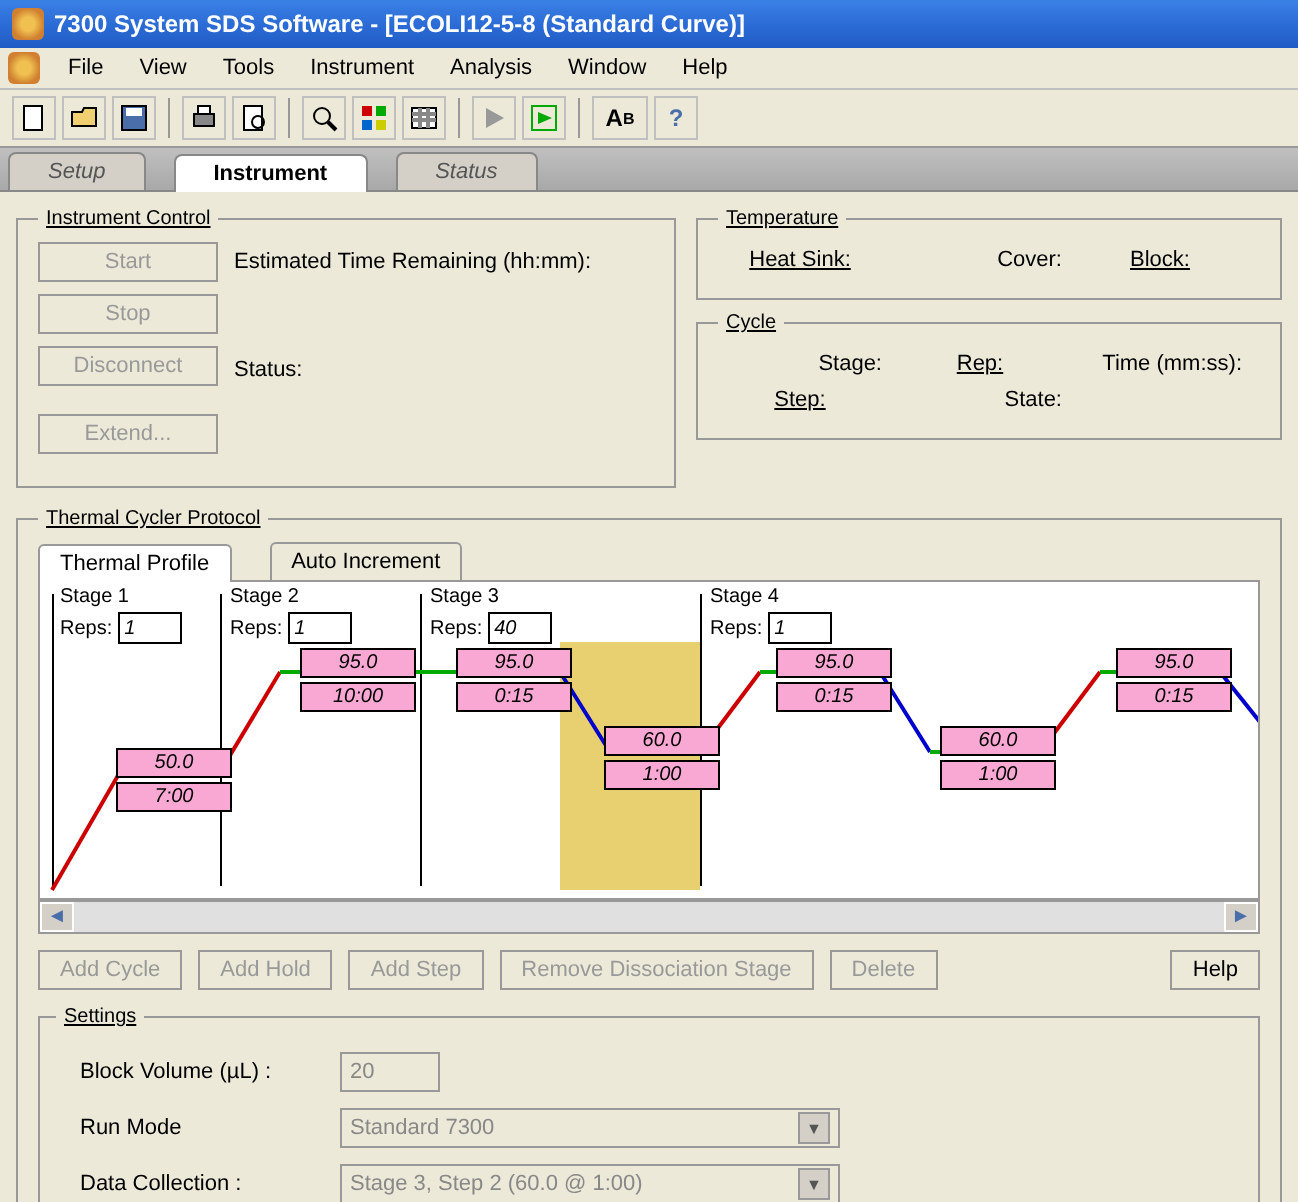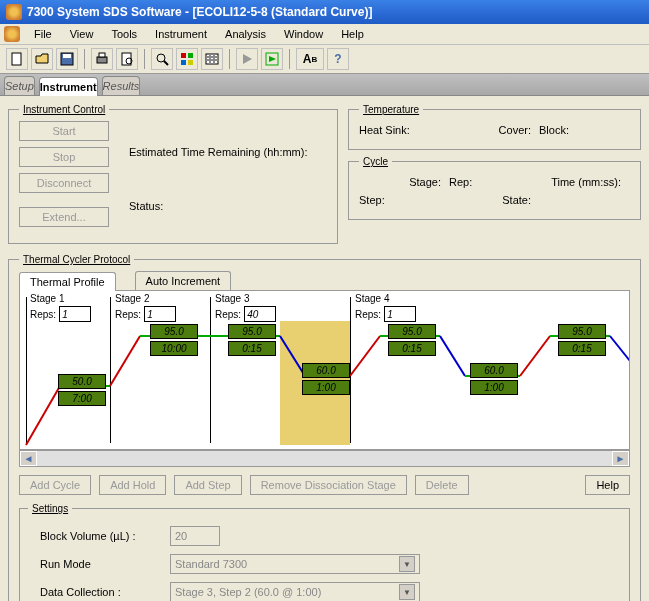--- a/index.html
+++ b/index.html
@@ -7,44 +7,44 @@
 .titlebar { background: linear-gradient(to bottom, #3a81e6 0%, #2c6cd6 50%, #1f5bc5 100%); color: #fff; padding: 4px 6px; display: flex; align-items: center; gap: 5px; font-weight: bold; font-size: 12px; }
 .titlebar .icon { width: 16px; height: 16px; background: radial-gradient(circle at 50% 50%, #f0c050 30%, #d08030 70%); border-radius: 3px; }
 .menubar { background: #ece9d8; padding: 2px 4px; display: flex; align-items: center; gap: 2px; border-bottom: 1px solid #c0c0c0; }
 .menubar .icon { width: 16px; height: 16px; background: radial-gradient(circle at 50% 50%, #f0c050 30%, #d08030 70%); border-radius: 3px; margin-right: 4px; }
 .menubar span { padding: 2px 8px; cursor: default; }
 .toolbar { background: #ece9d8; padding: 3px 6px; display: flex; align-items: center; gap: 3px; border-bottom: 1px solid #999; }
 .tbtn { width: 22px; height: 22px; border: 1px solid #c0c0c0; background: #ece9d8; display: flex; align-items: center; justify-content: center; cursor: default; font-size: 12px; }
 .tbtn svg { width: 14px; height: 14px; }
 .tsep { width: 1px; height: 20px; background: #999; margin: 0 3px; }
 .tabbar { background: linear-gradient(to bottom, #c0c0c0, #a8a8a8); display: flex; align-items: flex-end; padding: 0 4px; height: 22px; border-bottom: 1px solid #888; }
-.tab { padding: 3px 0; font-style: italic; background: #d4d0c8; border: 1px solid #888; border-bottom: none; border-radius: 4px 4px 0 0; margin-right: 4px; cursor: default; color: #555; }
+.tab { padding: 3px 19px; font-style: italic; background: #d4d0c8; border: 1px solid #888; border-bottom: none; border-radius: 4px 4px 0 0; margin-right: 14px; cursor: default; color: #555; }
 .tab.active { background: #fff; font-weight: bold; font-style: normal; color: #000; position: relative; top: 1px; }
 .content { padding: 8px; }
 fieldset { border: 1px solid #999; padding: 6px 10px 10px 10px; margin: 0; }
 legend { padding: 0 4px; font-size: 10px; text-decoration: underline; }
 .toprow { display: flex; gap: 10px; margin-bottom: 10px; }
 .instctrl { width: 330px; }
 .rightcol { flex: 1; display: flex; flex-direction: column; gap: 6px; }
 .btn { border: 1px solid #999; background: #ece9d8; padding: 3px 0; width: 90px; text-align: center; color: #999; margin-bottom: 6px; cursor: default; }
-.ictrl-row { display: flex; gap: 20px; align-items: center; }
+.ictrl-row { display: flex; gap: 8px; }
 .ictrl-btns { display: flex; flex-direction: column; }
 .kv { display: flex; flex-wrap: wrap; }
 .kv .k { width: 90px; text-align: right; padding-right: 8px; line-height: 18px; }
-.kv .v { width: 90px; text-align: left; padding-right: 8px; line-height: 18px; }
+.kv .v { width: 90px; text-align: center; padding-right: 8px; line-height: 18px; text-decoration: underline; }
 .protocol fieldset { padding: 4px 8px 8px 8px; }
 .subtabs { display: flex; margin-bottom: 0; }
 .subtab { padding: 3px 10px; border: 1px solid #999; border-bottom: none; background: #ece9d8; border-radius: 3px 3px 0 0; margin-right: 19px; cursor: default; }
 .subtab.active { background: #fff; position: relative; top: 1px; z-index: 2; }
 .canvasbox { border: 1px solid #999; background: #fff; padding: 6px; position: relative; height: 160px; overflow: hidden; }
 .stagehdr { position: absolute; font-size: 10px; }
 .reps { display: flex; align-items: center; gap: 3px; margin-top: 2px; }
 .reps input { width: 32px; height: 16px; font-size: 10px; border: 1px solid #000; padding: 0 2px; font-style: italic; font-family: Tahoma, sans-serif; }
 .stageline { position: absolute; top: 6px; bottom: 6px; width: 1px; background: #000; }
-.val { position: absolute; border: 1px solid #000; background: #4d7c0f; font-style: italic; font-size: 10px; padding: 1px 3px; width: 48px; text-align: center; }
+.val { position: absolute; border: 1px solid #000; background: #f9a8d4; font-style: italic; font-size: 10px; padding: 1px 3px; width: 58px; text-align: center; }
 .highlight { position: absolute; background: #e8d070; }
 .scrollbar { display: flex; border: 1px solid #999; background: #e0e0e0; height: 17px; }
 .scrollbar .arrow { width: 17px; background: #d4d0c8; border: 1px solid #fff; display: flex; align-items: center; justify-content: center; color: #4a6ea9; font-size: 10px; }
 .scrollbar .track { flex: 1; }
 .protbtns { display: flex; gap: 8px; margin: 8px 0; }
 .protbtns .btn { width: auto; padding: 3px 10px; margin: 0; }
 .protbtns .help { color: #000; }
 .settings .row { display: flex; align-items: center; margin: 8px 0 0 12px; }
 .settings .lbl { width: 130px; }
 .settings input, .settings .combo { border: 1px solid #999; background: #ece9d8; color: #888; padding: 2px 4px; height: 20px; font-family: Tahoma, sans-serif; font-size: 11px; }
@@ -140,21 +140,21 @@
       </svg>
     </div>
   <div class="tsep"></div>
   <div class="tbtn" style="width:28px;font-weight:bold;">A<span style="font-size:8px">B</span></div>
   <div class="tbtn" style="font-weight:bold;color:#4a6ea9;">?</div>
 </div>
 
 <div class="tabbar">
   <div class="tab">Setup</div>
   <div class="tab active">Instrument</div>
-  <div class="tab">Results</div>
+  <div class="tab">Status</div>
 </div>
 
 <div class="content">
   <div class="toprow">
     <fieldset class="instctrl">
       <legend>Instrument Control</legend>
       <div class="ictrl-row">
         <div class="ictrl-btns">
           <div class="btn">Start</div>
           <div class="btn">Stop</div>

